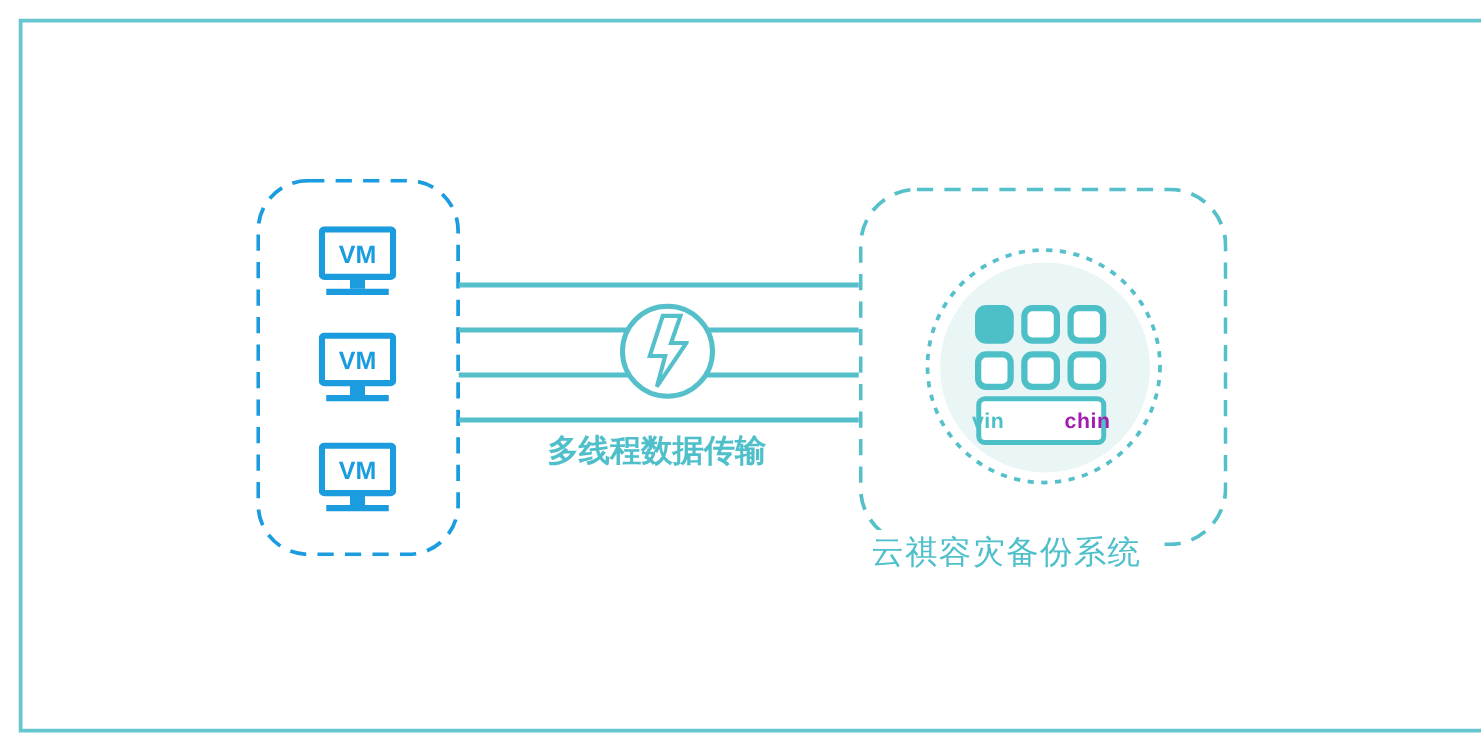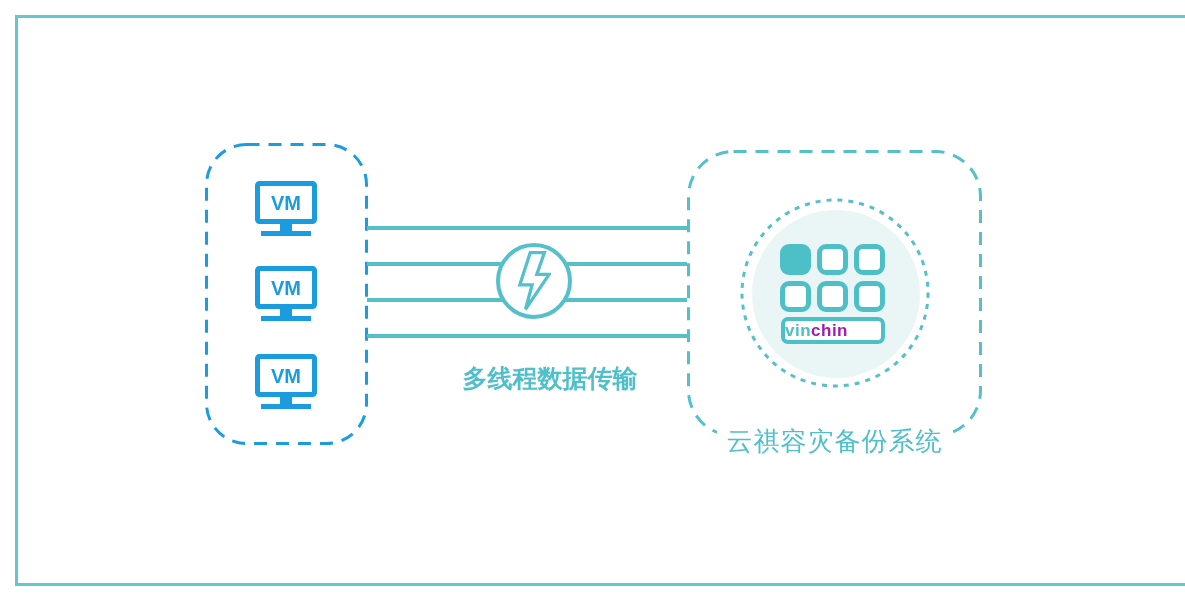--- a/index.html
+++ b/index.html
@@ -23,48 +23,48 @@
   .t-line{position:absolute;left:367px;width:320px;height:4px;background:#55C0CA;}
   .l1{top:226px}.l2{top:262px}.l3{top:298px}.l4{top:334px}
   
   .bolt-node{
     position:absolute;left:496px;top:243px;width:76px;height:76px;
     background:#fff;border:4px solid #55C0CA;border-radius:50%;
     box-sizing:border-box;display:flex;align-items:center;justify-content:center;
     z-index:2;
   }
   .transfer-label{
-    position:absolute;left:438px;top:344px;width:224px;text-align:center;
-    font-size:25px;font-weight:bold;color:#4FBFCA;z-index:2;margin-top:18px;
+    position:absolute;left:438px;top:344px;width:224px;text-align:left;
+    font-size:25px;font-weight:bold;color:#4FBFCA;z-index:2;
   }
   
   .right-group{position:absolute;left:687px;top:150px;width:295px;height:287px;}
   .right-group > svg{position:absolute;left:0;top:0;}
   .dotted-circle{position:absolute;left:740px;top:198px;width:190px;height:190px;}
   .light-circle{
     position:absolute;left:752px;top:210px;width:168px;height:168px;
     border-radius:50%;background:#EAF6F5;
   }
   .logo-grid{
     position:absolute;left:780px;top:244px;
     display:grid;grid-template-columns:repeat(3,31px);grid-auto-rows:31px;gap:6px;
   }
   .cell{box-sizing:border-box;border-radius:9px;}
   .cell.filled{background:#4CBFC7;}
   .cell.outline{border:5px solid #4CBFC7;background:#fff;}
   .wordmark{
-    position:absolute;left:781px;top:317px;width:104px;height:27px;
+    position:absolute;left:781px;top:317px;width:104px;height:39px;
     box-sizing:border-box;border:4px solid #4CBFC7;border-radius:7px;background:#fff;
-    display:flex;align-items:center;justify-content:flex-start;
-    font-size:17px;font-weight:bold;letter-spacing:.5px;line-height:1;
+    display:flex;align-items:center;justify-content:center;
+    font-size:17px;font-weight:bold;letter-spacing:.5px;line-height:1;gap:48px;
   }
   .wordmark .wm-teal{color:#4CBFC7;}
   .wordmark .wm-dark{color:#a21caf;}
   .target-label-wrap{
-    position:absolute;left:687px;top:424px;width:295px;text-align:center;z-index:3;
+    position:absolute;left:687px;top:424px;width:295px;text-align:left;z-index:3;
   }
   .target-label-wrap span{
     display:inline-block;background:#fff;padding:0 10px;
     font-size:26px;font-weight:400;color:#4FC0CB;letter-spacing:1px;
   }
 </style>
 </head>
 <body>
 
 <div class="stage">

